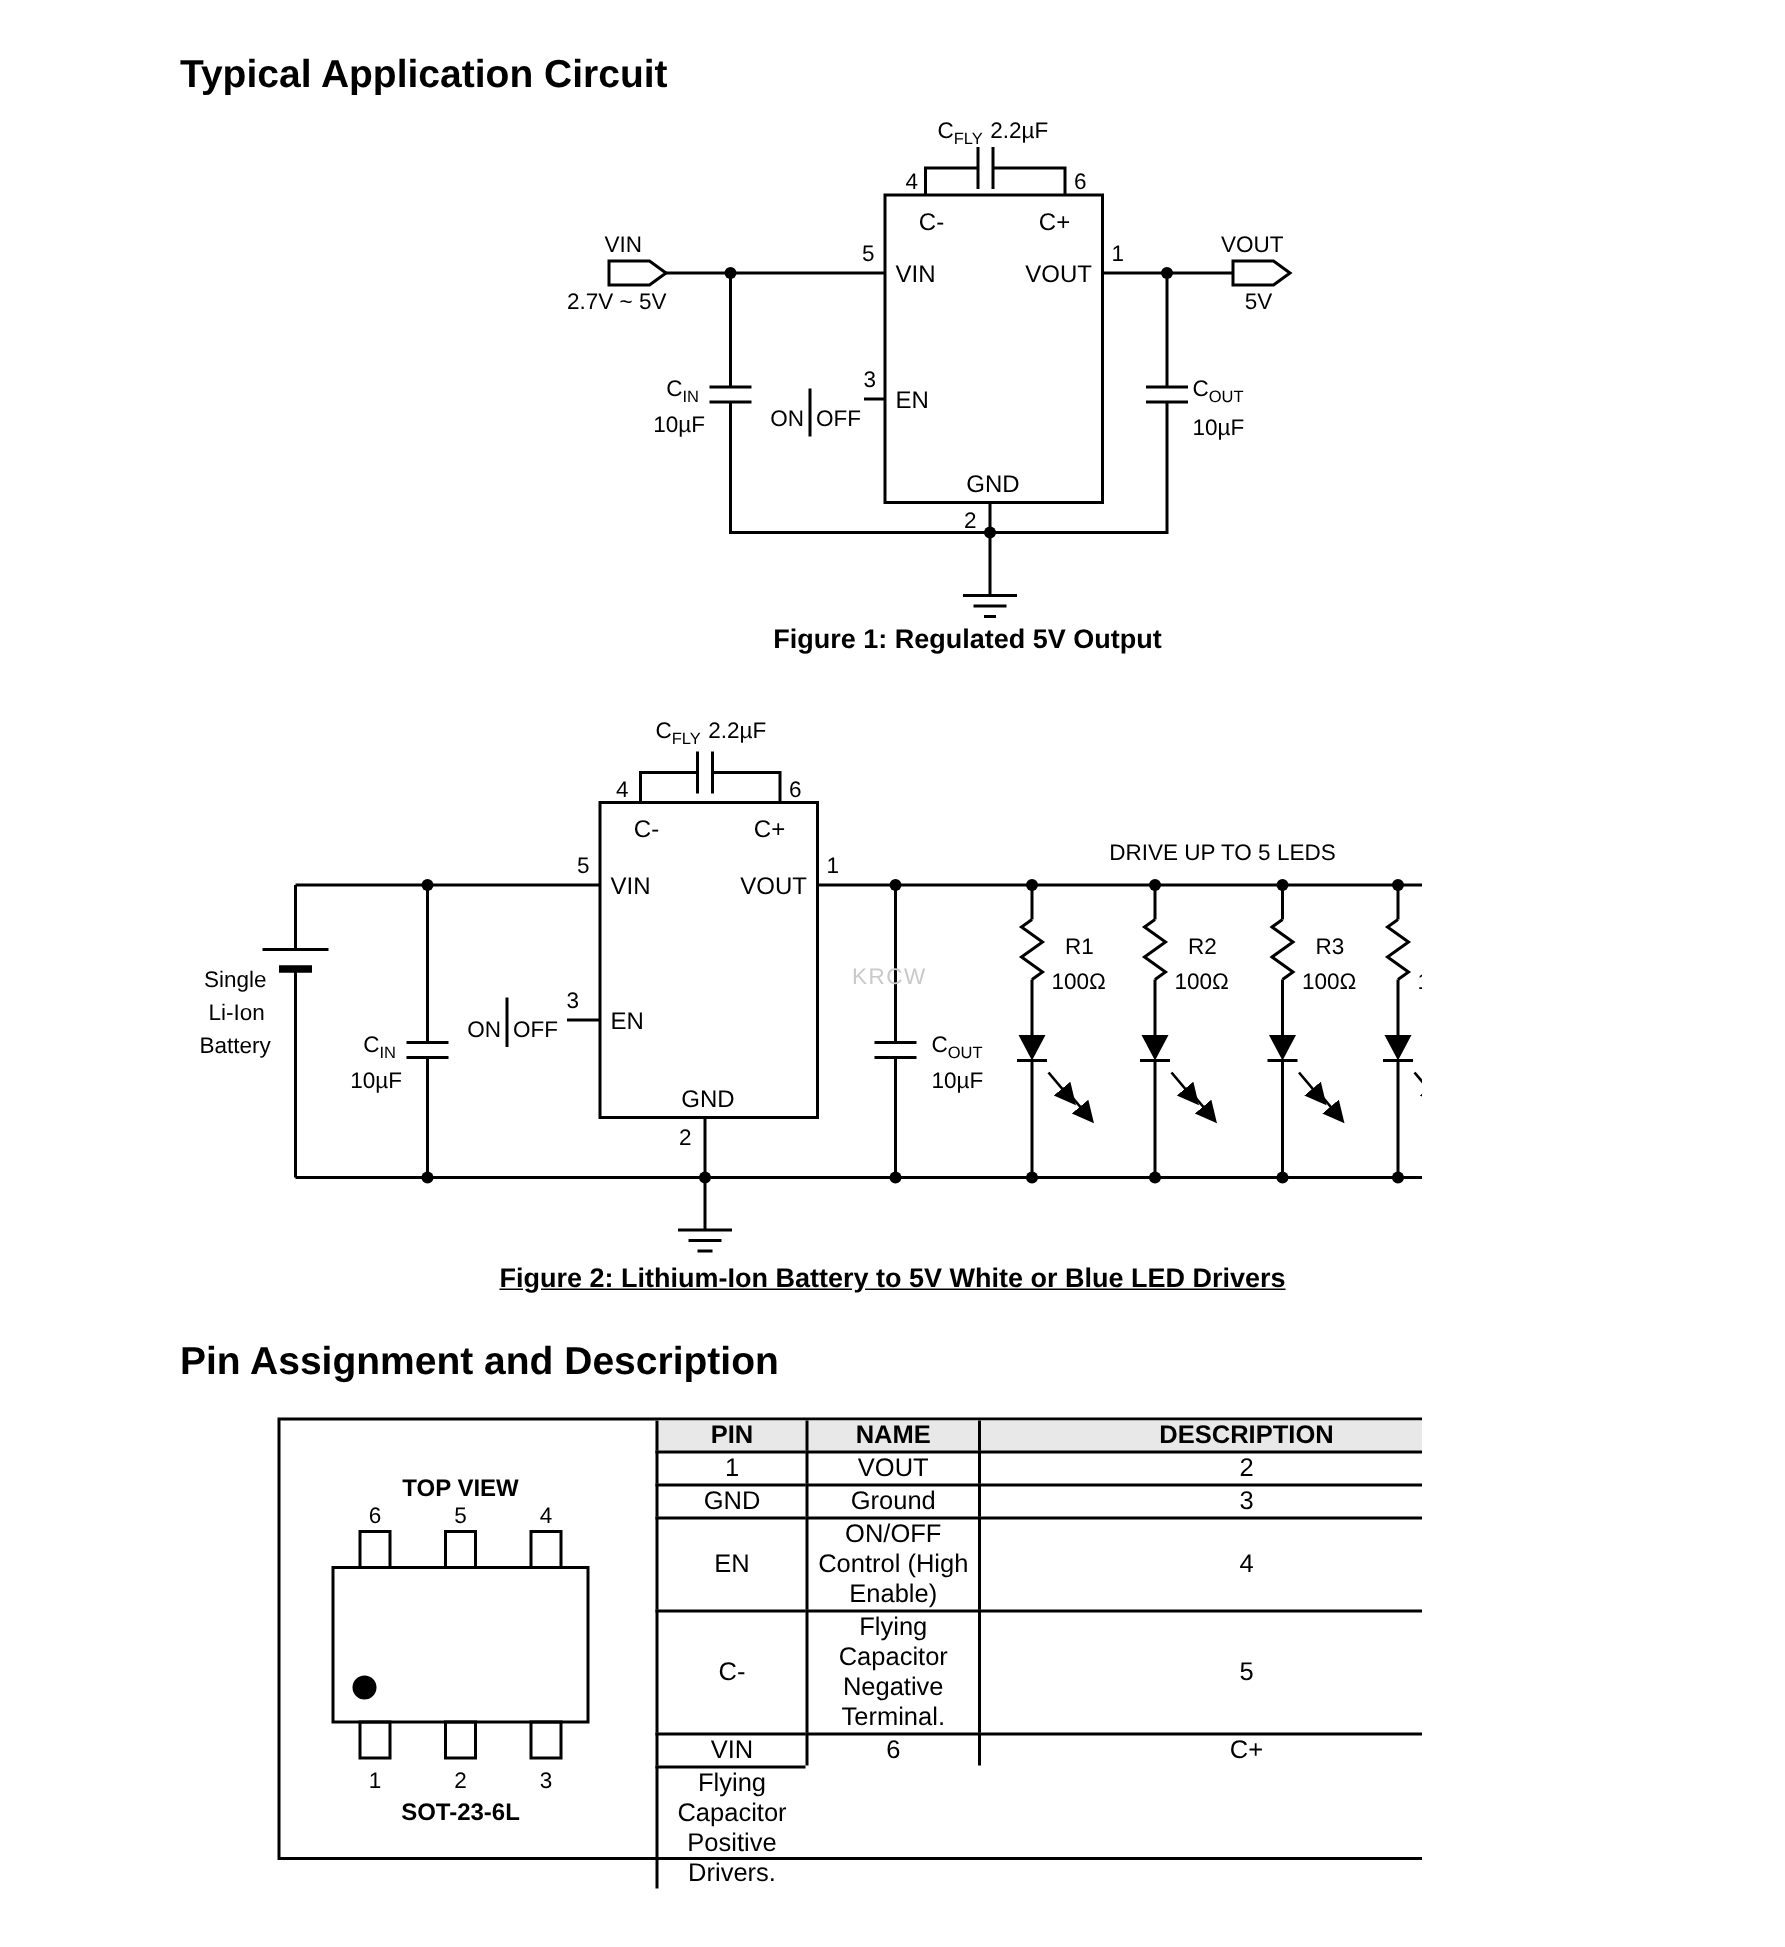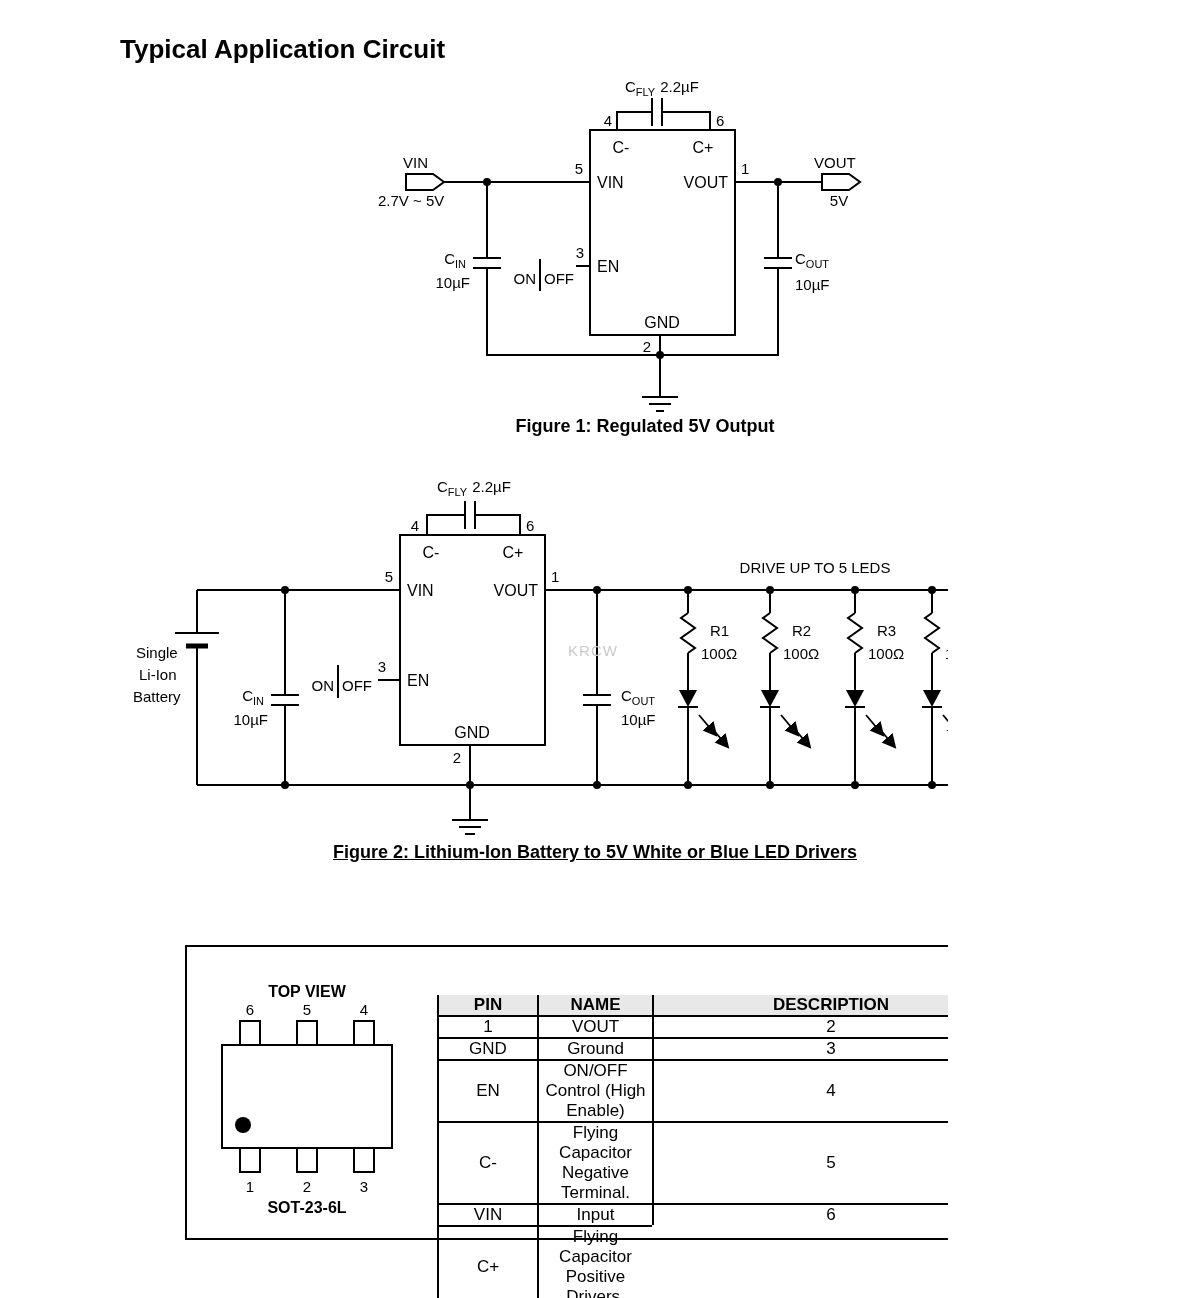--- a/index.html
+++ b/index.html
@@ -19,21 +19,21 @@
   .pkglbl{font-size:16px;font-weight:bold;fill:#000;stroke:none;}
   
   .pintable{position:absolute;left:185px;top:945px;width:825px;height:295px;border:2px solid #000;background:#fff;box-sizing:border-box;}
   .pkgcell{position:absolute;left:0;top:0;width:250px;height:100%;}
   .pkgcell svg{position:absolute;left:0;top:0;}
   .tgrid{position:absolute;left:250px;top:0;right:0;bottom:0;display:grid;
          grid-template-columns:100px 115px 1fr;grid-template-rows:repeat(7,1fr);}
   .tcell{border-left:2px solid #000;display:flex;align-items:center;justify-content:center;
          font-size:17px;text-align:center;}
   .trow{border-top:2px solid #000;}
-  .thead{background:#e8e8e8;font-weight:bold;margin-top:48px;}
+  .thead{background:#e8e8e8;font-weight:bold;}
 </style>
 </head>
 <body>
 
 <div class="page">
 
   <div class="h1" style="left:120px;top:34px;">Typical Application Circuit</div>
 
   <svg width="1190" height="880" viewBox="0 0 1190 880">
     <defs>
@@ -200,20 +200,21 @@
       <text class="lbl" x="621" y="701"><tspan>C</tspan><tspan dy="4" font-size="11">OUT</tspan></text>
       <text class="lbl" x="621" y="725">10µF</text>
       <text class="lbl" x="815" y="573" text-anchor="middle">DRIVE UP TO 5 LEDS</text>
       <text class="wm" x="593" y="656" text-anchor="middle">KRCW</text>
     </g>
   </svg>
 
   <div class="caption" style="left:245px;top:416px;width:800px;">Figure 1: Regulated 5V Output</div>
   <div class="caption" style="left:195px;top:842px;width:800px;text-decoration:underline;">Figure 2: Lithium-Ion Battery to 5V White or Blue LED Drivers</div>
 
+  <div class="h1" style="left:120px;top:892px;">Pin Assignment and Description</div>
 
   <div class="pintable">
     <div class="pkgcell">
       <svg width="248" height="290" viewBox="0 0 248 290">
         <text class="pkglbl" x="120" y="50" text-anchor="middle">TOP VIEW</text>
         <text class="lbl" x="63" y="68" text-anchor="middle">6</text>
         <text class="lbl" x="120" y="68" text-anchor="middle">5</text>
         <text class="lbl" x="177" y="68" text-anchor="middle">4</text>
         <rect class="w" x="53" y="74" width="20" height="24"></rect>
         <rect class="w" x="110" y="74" width="20" height="24"></rect>
@@ -244,21 +245,20 @@
       <div class="tcell trow">3</div>
       <div class="tcell trow">EN</div>
       <div class="tcell trow">ON/OFF Control (High Enable)</div>
 
       <div class="tcell trow">4</div>
       <div class="tcell trow">C-</div>
       <div class="tcell trow">Flying Capacitor Negative Terminal.</div>
 
       <div class="tcell trow">5</div>
       <div class="tcell trow">VIN</div>
-      <div class="tcell trow">Input</div>
 
       <div class="tcell trow">6</div>
       <div class="tcell trow">C+</div>
       <div class="tcell trow">Flying Capacitor Positive Drivers.</div>
     </div>
   </div>
 
 </div>
 
 </body></html>

